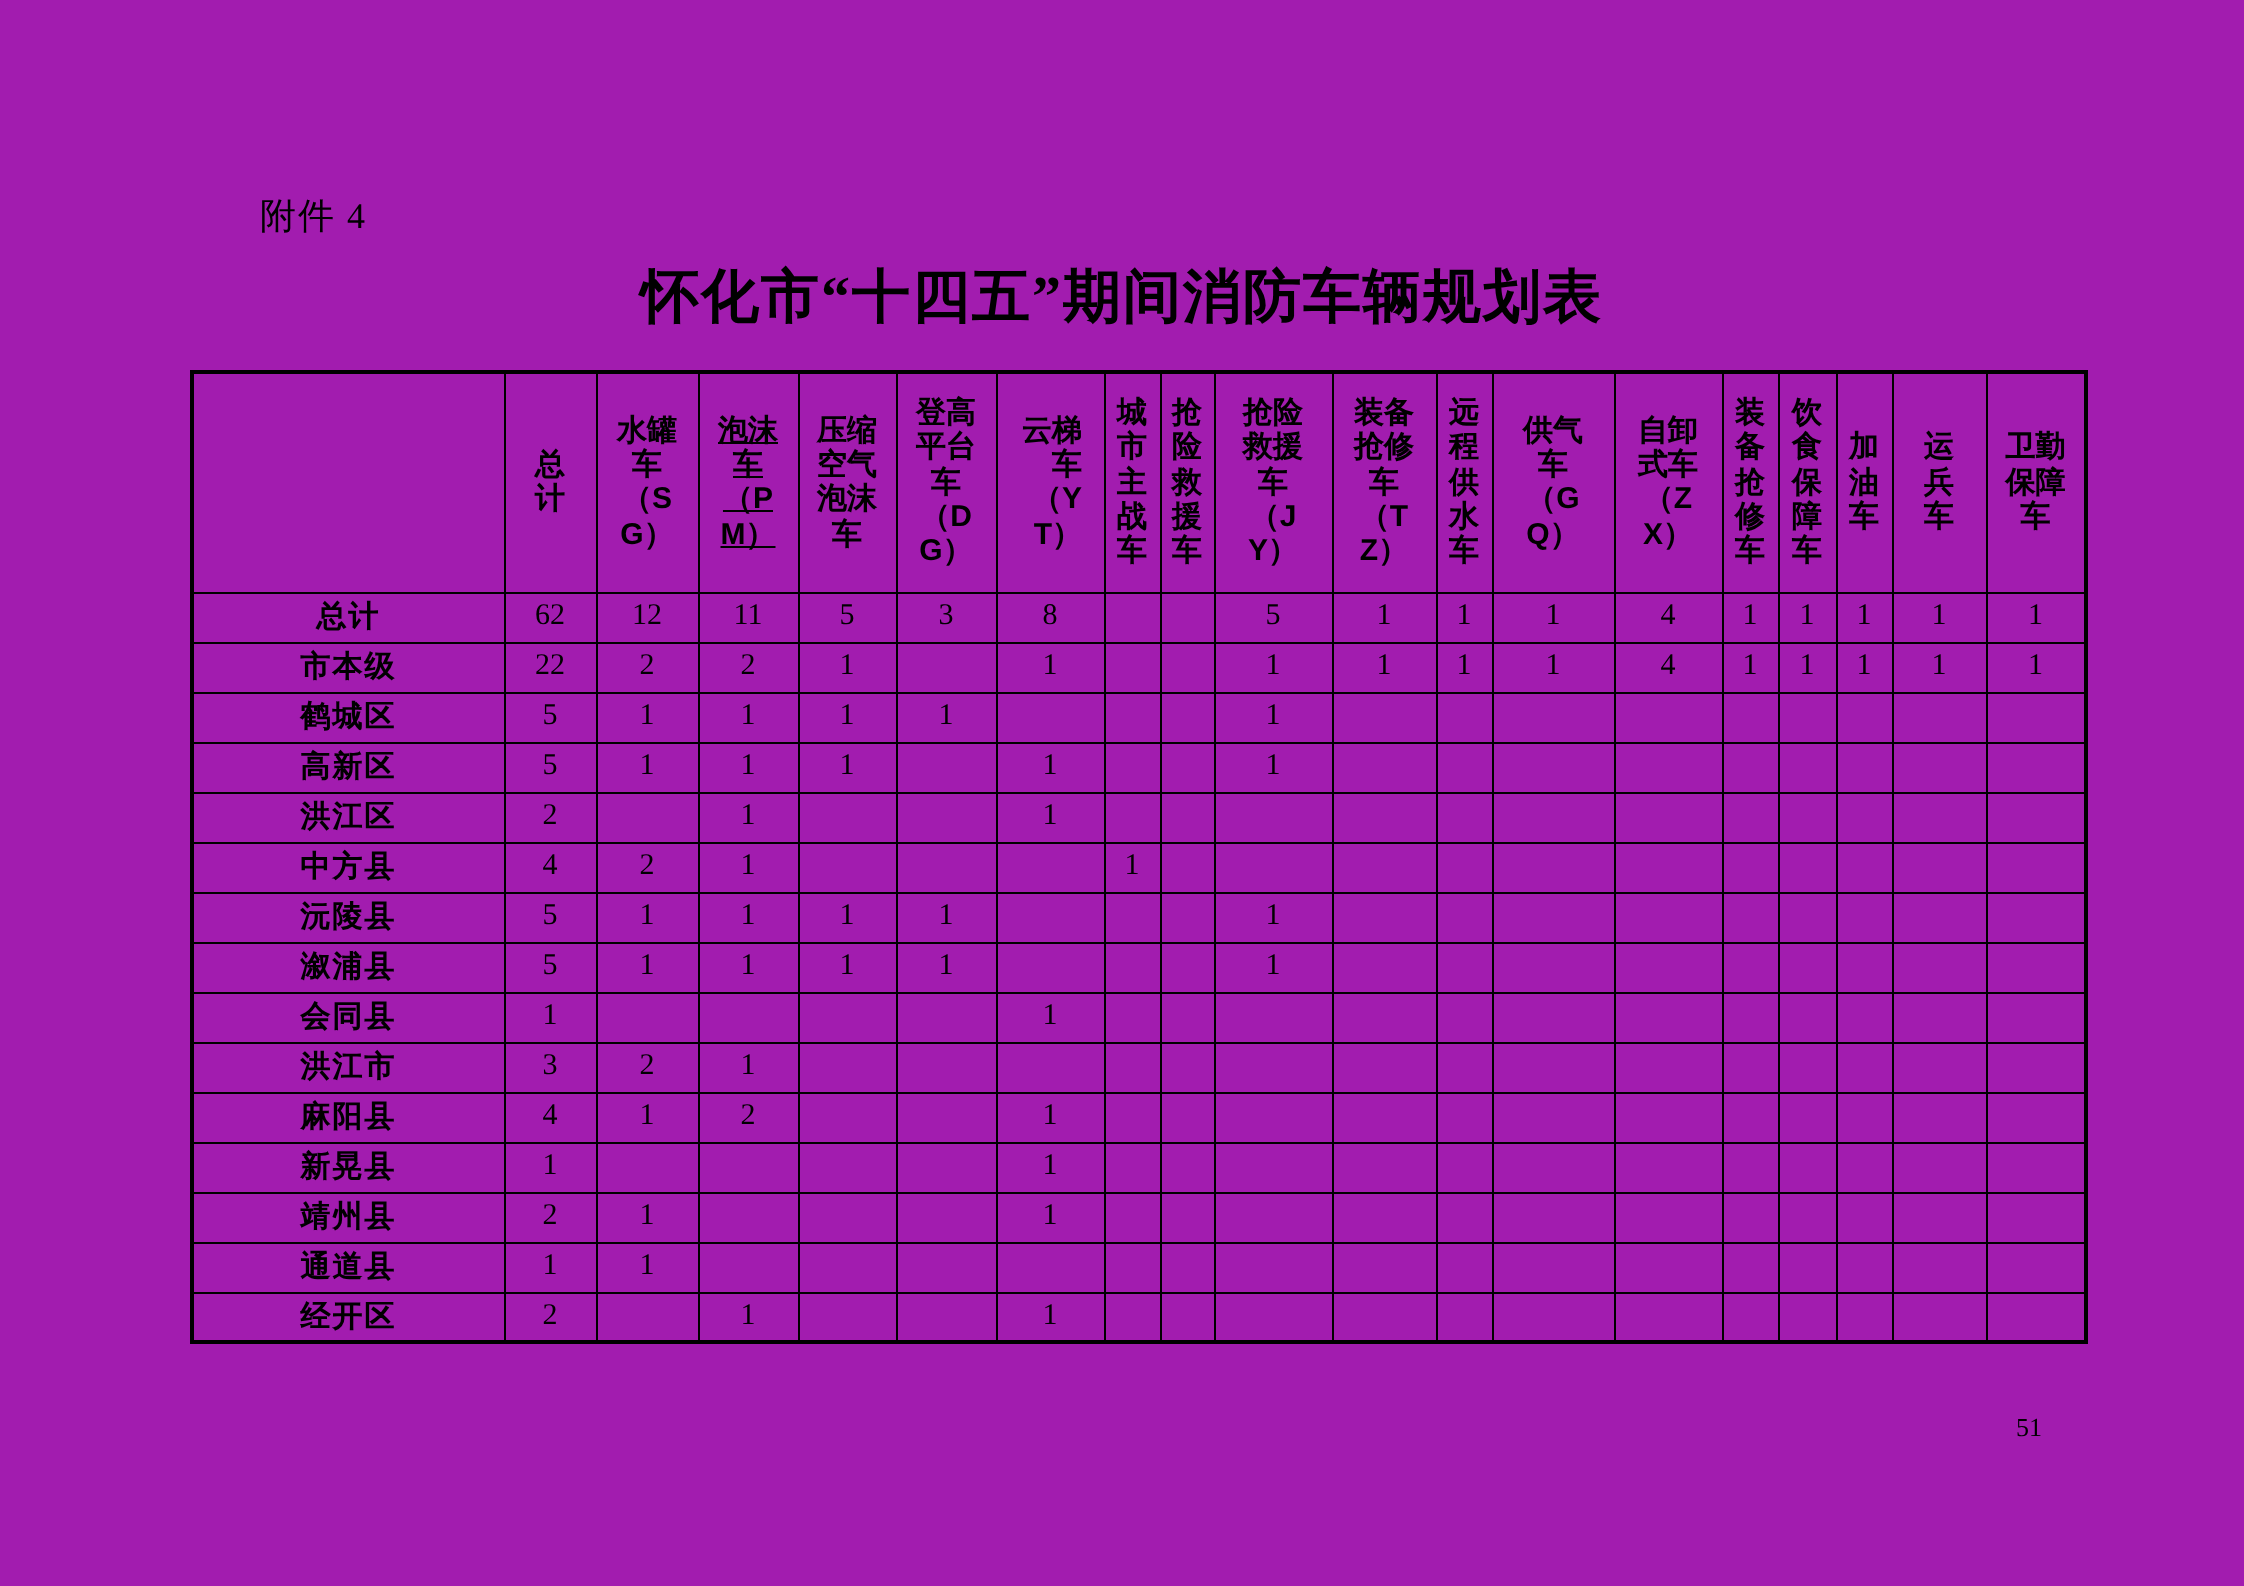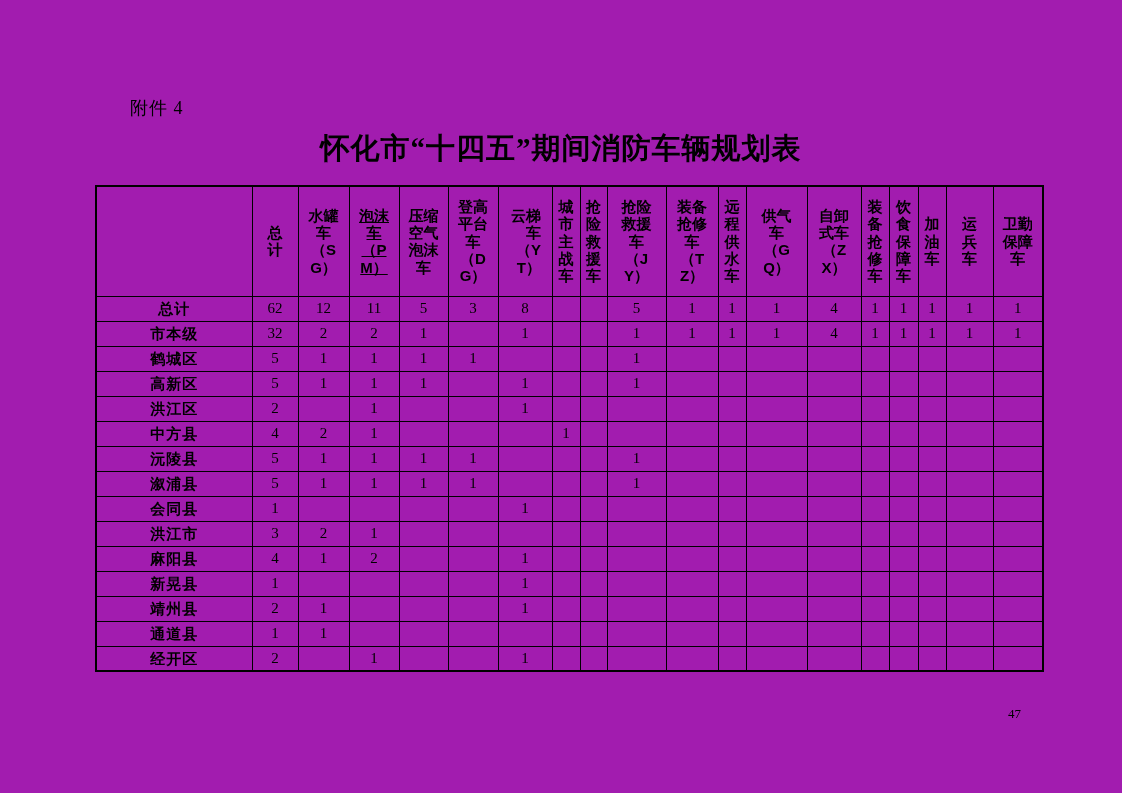--- a/index.html
+++ b/index.html
@@ -152,21 +152,21 @@
           <td>1</td>
           <td>4</td>
           <td>1</td>
           <td>1</td>
           <td>1</td>
           <td>1</td>
           <td>1</td>
         </tr>
         <tr>
           <td class="row-label">市本级</td>
-          <td>32</td>
+          <td>22</td>
           <td>2</td>
           <td>2</td>
           <td>1</td>
           <td></td>
           <td>1</td>
           <td></td>
           <td></td>
           <td>1</td>
           <td>1</td>
           <td>1</td>
@@ -447,15 +447,15 @@
           <td></td>
           <td></td>
           <td></td>
           <td></td>
           <td></td>
           <td></td>
         </tr>
       </tbody>
   </table>
 
-  <div class="page-number">47</div>
+  <div class="page-number">51</div>
 
 </div>
 
 </body></html>

